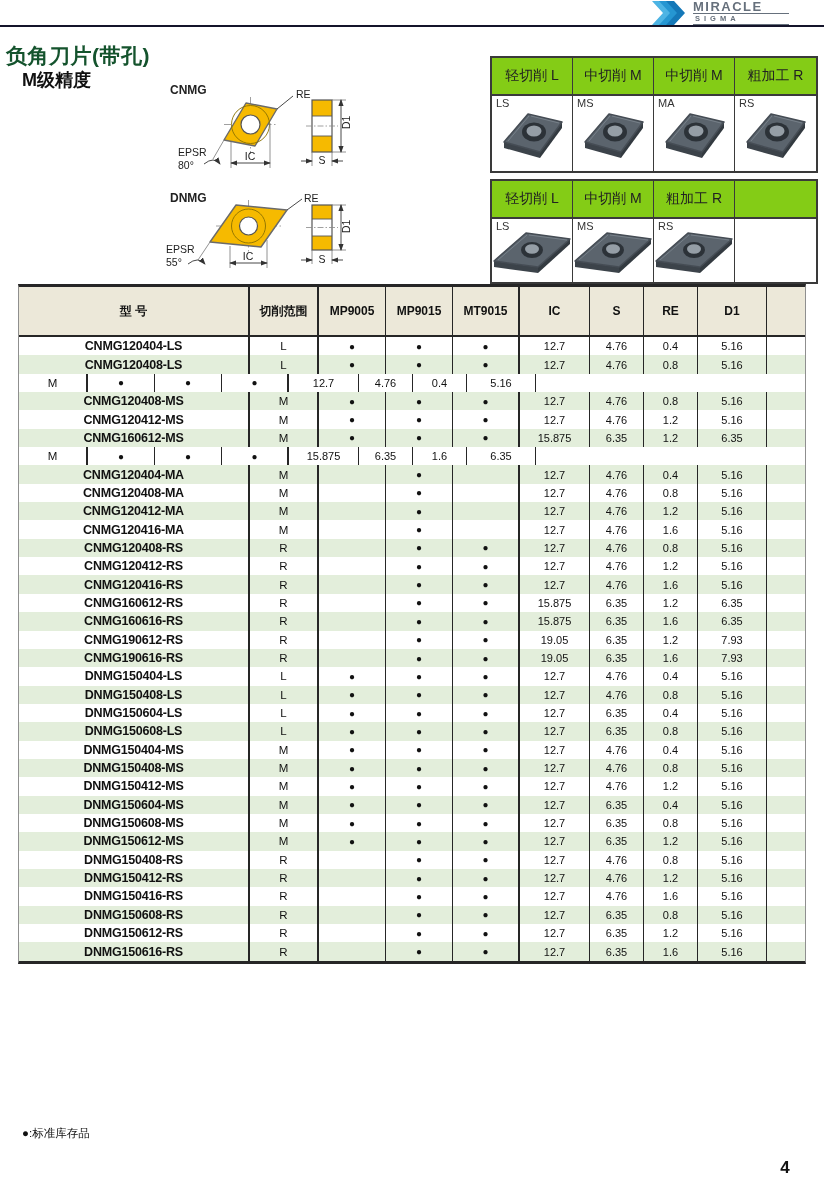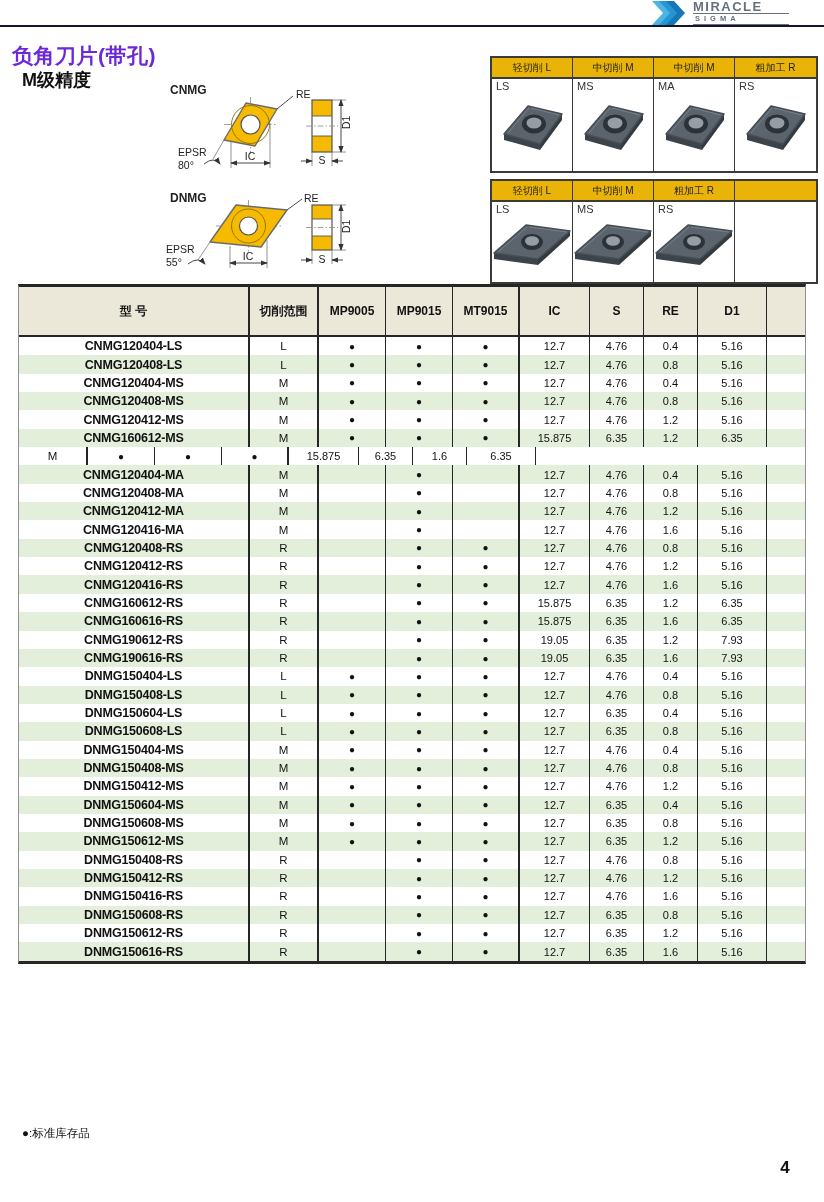--- a/index.html
+++ b/index.html
@@ -8,34 +8,34 @@
   .abs{position:absolute}
 
   
   .logo{left:652px;top:1px;width:140px;height:24px;display:flex;align-items:flex-start;gap:3px}
   .logo-text{width:96px}
   .logo-line1{font-size:13px;font-weight:bold;letter-spacing:1.5px;color:#66707c;line-height:12px;border-bottom:1px solid #66707c}
   .logo-line2{font-size:7.5px;font-weight:bold;letter-spacing:4px;color:#66707c;line-height:10px;border-bottom:1px solid #66707c;padding-left:2px}
   .top-rule{left:0;top:25px;width:824px;height:2px;background:#14142a}
 
   
-  .title1{left:12px;top:42px;font-size:21px;font-weight:bold;color:#6d28d9;letter-spacing:.5px}
+  .title1{left:6px;top:42px;font-size:21px;font-weight:bold;color:#14532d;letter-spacing:.5px}
   .title2{left:22px;top:68px;font-size:18px;font-weight:bold;color:#111}
 
   
   .diag{overflow:visible}
   .diag text{fill:#222;font-family:"Liberation Sans","DejaVu Sans",sans-serif}
 
   
   .grid-group{left:490px;width:328px;border:2px solid #3a3a3a;display:flex;background:#fff}
   .g1{top:56px;height:117px}
   .g2{top:179px;height:105px}
   .grid-col{width:82px;display:flex;flex-direction:column;border-right:1px solid #3a3a3a}
   .grid-col:last-child{border-right:none}
-  .grid-header{height:21px;background:#eab308;border-bottom:2px solid #3a3a3a;font-size:10px;display:flex;align-items:center;justify-content:center;color:#222}
+  .grid-header{height:38px;background:#84cc16;border-bottom:2px solid #3a3a3a;font-size:14px;display:flex;align-items:center;justify-content:center;color:#222}
   .grid-body{flex:1;position:relative;background:#fff}
   .grid-label{position:absolute;left:4px;top:1px;font-size:11px;color:#333}
   .grid-photo{position:absolute;left:50%;top:54%;transform:translate(-50%,-50%)}
   .mm-label{left:490px;top:286px;width:316px;text-align:right;font-size:11px;color:#222}
 
   
   #itable{left:18px;top:284px;width:788px;border-top:3px solid #262626;border-bottom:3px solid #262626;border-left:1px solid #8f8f8f;border-right:1px solid #8f8f8f;background:#fff}
   .thead{display:flex;height:50px;background:#ece8d9;border-bottom:2px solid #262626}
   .thead .tc{font-weight:bold;font-size:12px}
   .trow{display:flex;height:18.35px;background:#fff}
@@ -311,21 +311,20 @@
         <div class="tc c2 dotc">●</div>
         <div class="tc c3 dotc">●</div>
         <div class="tc c4 dotc">●</div>
         <div class="tc c5 num">12.7</div>
         <div class="tc c6 num">4.76</div>
         <div class="tc c7 num">0.8</div>
         <div class="tc c8 num">5.16</div>
         <div class="tc c9"></div>
       </div>
       <div class="trow">
-        <div class="tc c0 model">CNMG120404-MS</div>
         <div class="tc c1 range">M</div>
         <div class="tc c2 dotc">●</div>
         <div class="tc c3 dotc">●</div>
         <div class="tc c4 dotc">●</div>
         <div class="tc c5 num">12.7</div>
         <div class="tc c6 num">4.76</div>
         <div class="tc c7 num">0.4</div>
         <div class="tc c8 num">5.16</div>
         <div class="tc c9"></div>
       </div>

